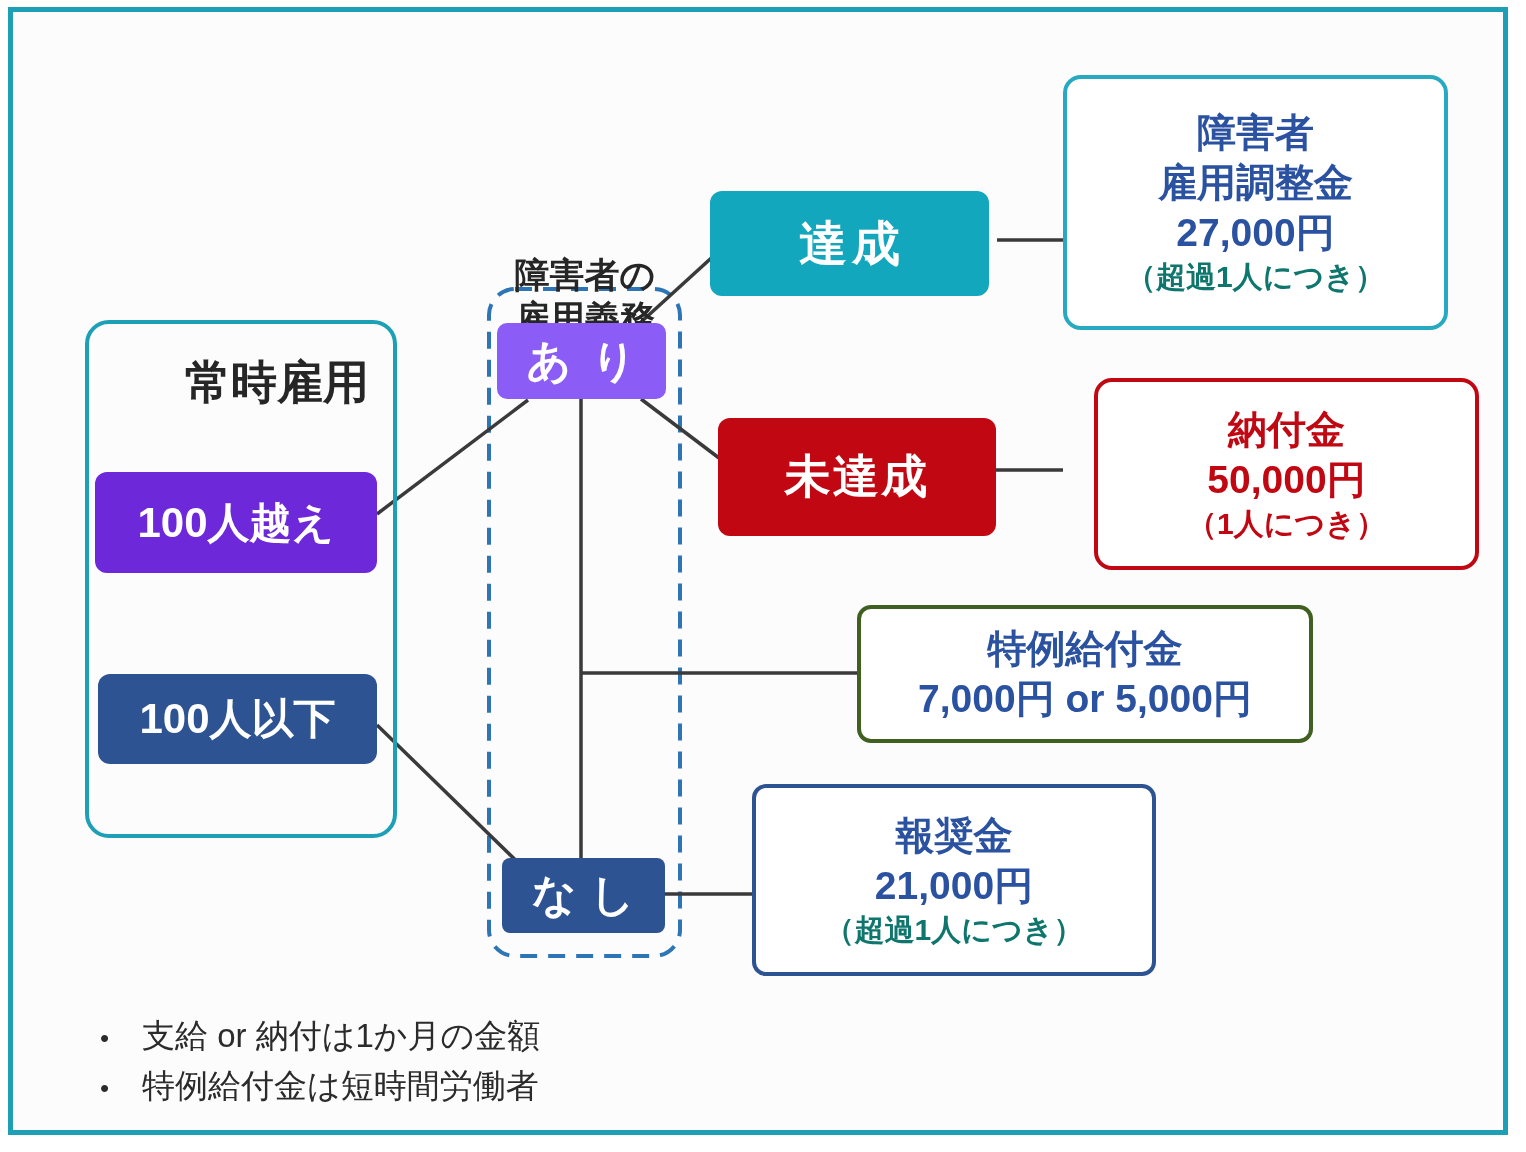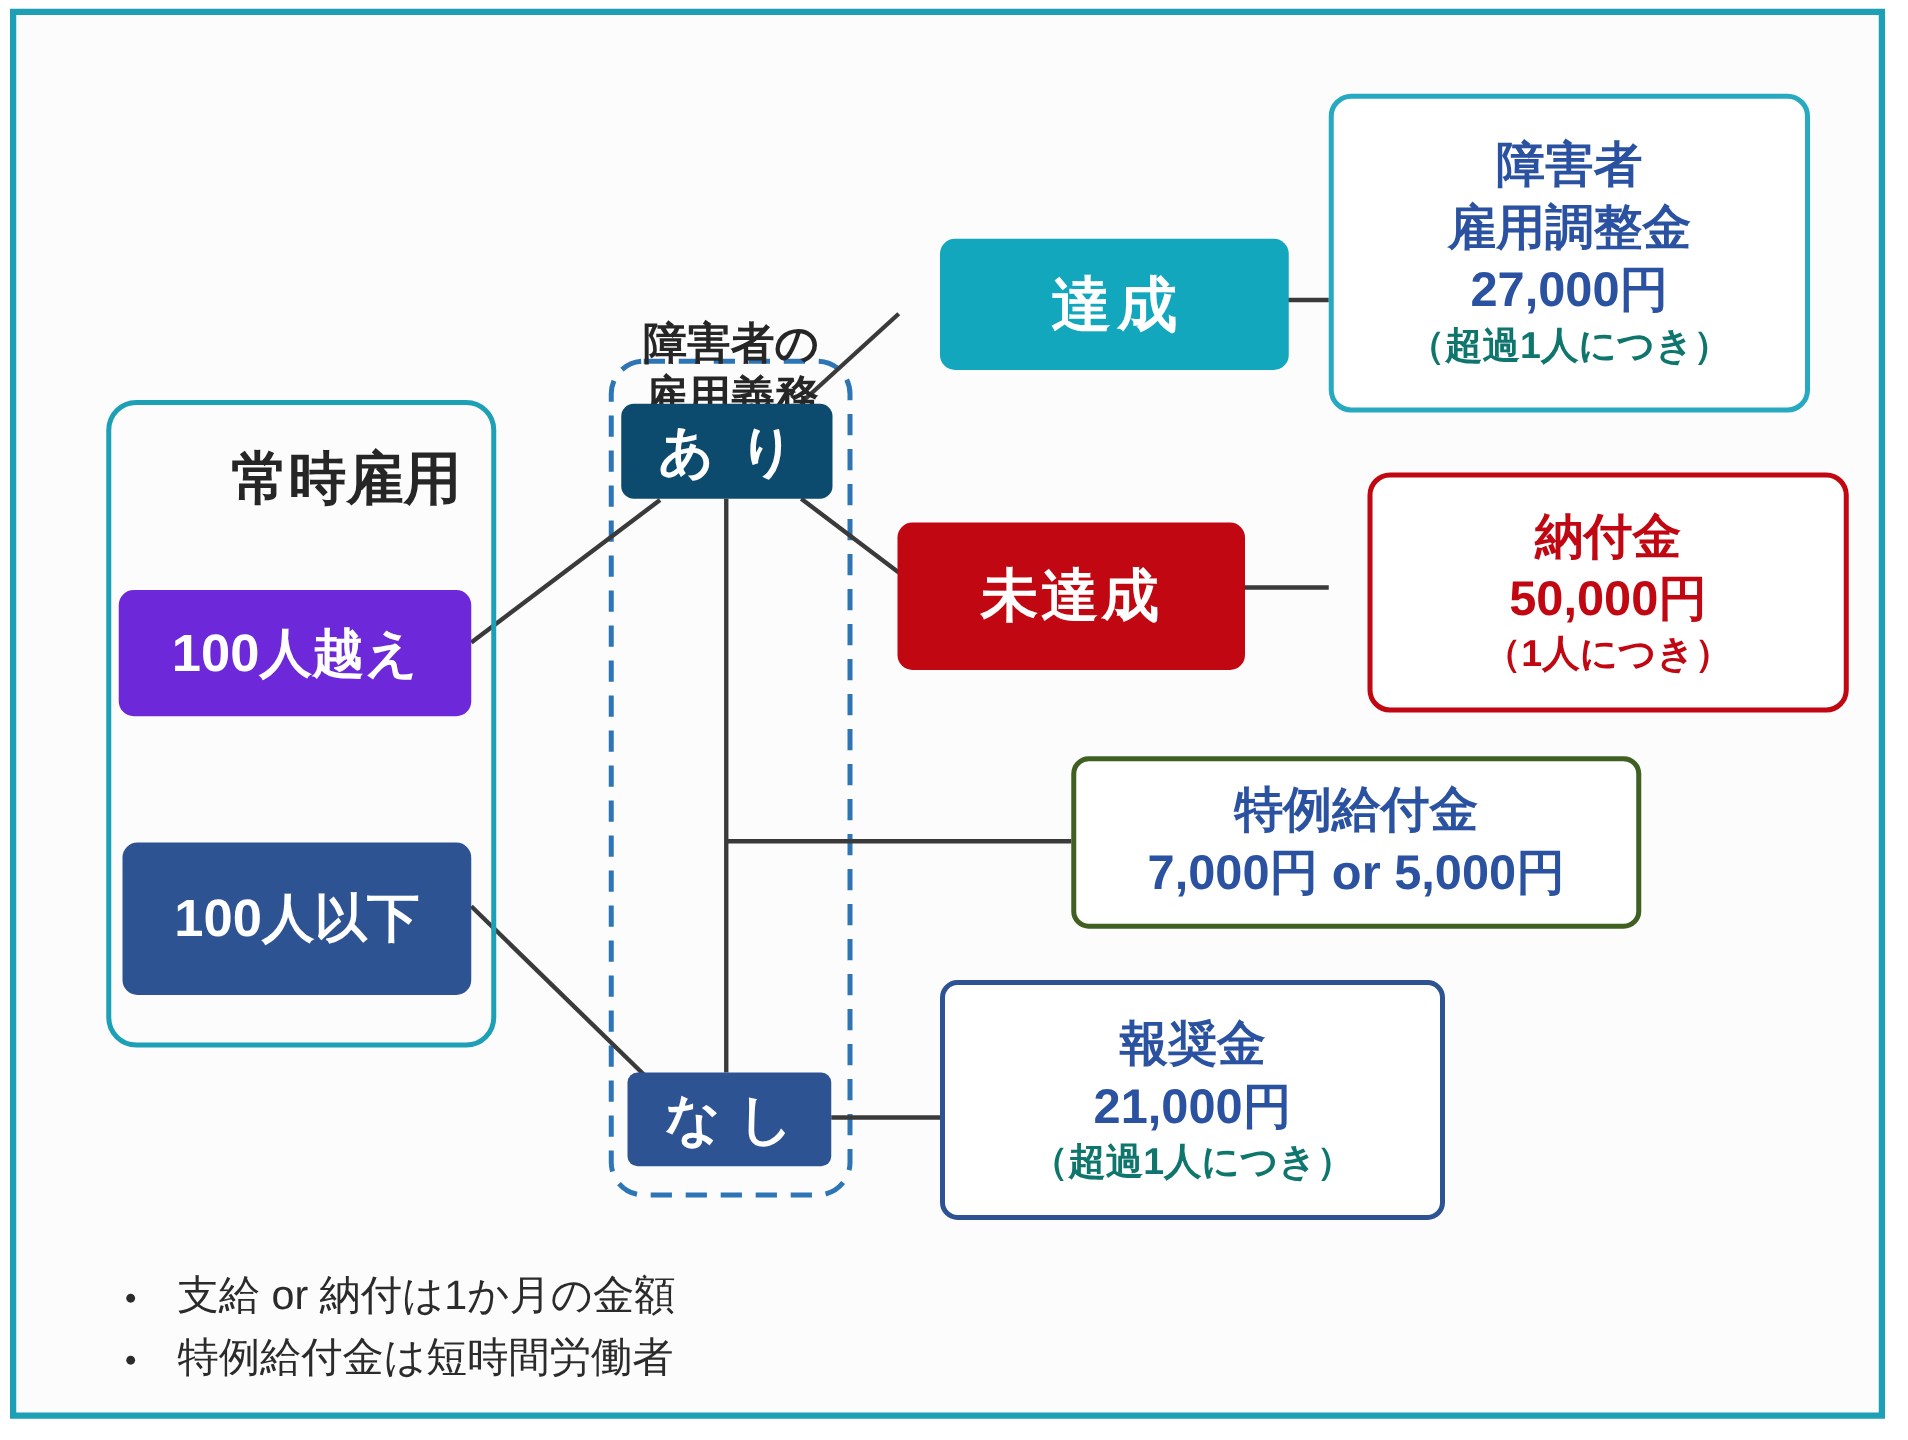--- a/index.html
+++ b/index.html
@@ -14,32 +14,32 @@
         box-sizing:border-box;text-align:center;}
   .node .txt{color:#ffffff;font-weight:700;}
 
   .group-box{position:absolute;left:85px;top:320px;width:312px;height:518px;
              border:4px solid #1DA0B5;border-radius:24px;box-sizing:border-box;background:transparent;}
   .group-title{position:absolute;left:85px;top:352px;width:312px;text-align:center;
                font-size:46px;font-weight:700;color:#262626;padding-left:36px;}
 
   .over100{left:95px;top:472px;width:282px;height:101px;background:#6d28d9;border-radius:12px;}
   .over100 .txt{font-size:42px;}
-  .under100{left:98px;top:674px;width:279px;height:122px;background:#2D5392;border-radius:12px;text-align:right;}
+  .under100{left:98px;top:674px;width:279px;height:90px;background:#2D5392;border-radius:12px;text-align:right;}
   .under100 .txt{font-size:42px;}
 
   .obl-label{position:absolute;left:455px;top:212px;width:260px;text-align:center;
              font-size:35px;font-weight:700;color:#262626;line-height:1.22;margin-top:42px;}
 
-  .yes-node{left:497px;top:323px;width:169px;height:76px;background:#0c4a6e;border-radius:10px;}
+  .yes-node{left:497px;top:323px;width:169px;height:76px;background:#8b5cf6;border-radius:10px;}
   .yes-node .txt{font-size:44px;letter-spacing:0.45em;text-indent:0.45em;}
   .no-node{left:502px;top:858px;width:163px;height:75px;background:#2D5392;border-radius:8px;}
   .no-node .txt{font-size:44px;letter-spacing:0.3em;text-indent:0.3em;}
 
-  .achieved{left:752px;top:191px;width:279px;height:105px;background:#12A7BD;border-radius:12px;}
+  .achieved{left:710px;top:191px;width:279px;height:105px;background:#12A7BD;border-radius:12px;}
   .achieved .txt{font-size:48px;letter-spacing:0.1em;text-indent:0.1em;}
   .not-achieved{left:718px;top:418px;width:278px;height:118px;background:#C00712;border-radius:12px;}
   .not-achieved .txt{font-size:46px;letter-spacing:0.05em;}
 
   .card{position:absolute;display:flex;flex-direction:column;justify-content:center;
         background:#ffffff;box-sizing:border-box;text-align:center;line-height:1.28;}
   .card-adjustment{left:1063px;top:75px;width:385px;height:255px;border:4px solid #27A9C2;border-radius:18px;}
   .card-levy{left:1063px;top:378px;width:385px;height:192px;border:4px solid #C00712;border-radius:18px;margin-left:31px;}
   .card-special{left:857px;top:605px;width:456px;height:138px;border:4px solid #3F6020;border-radius:14px;}
   .card-reward{left:752px;top:784px;width:404px;height:192px;border:4px solid #2D5392;border-radius:14px;}

